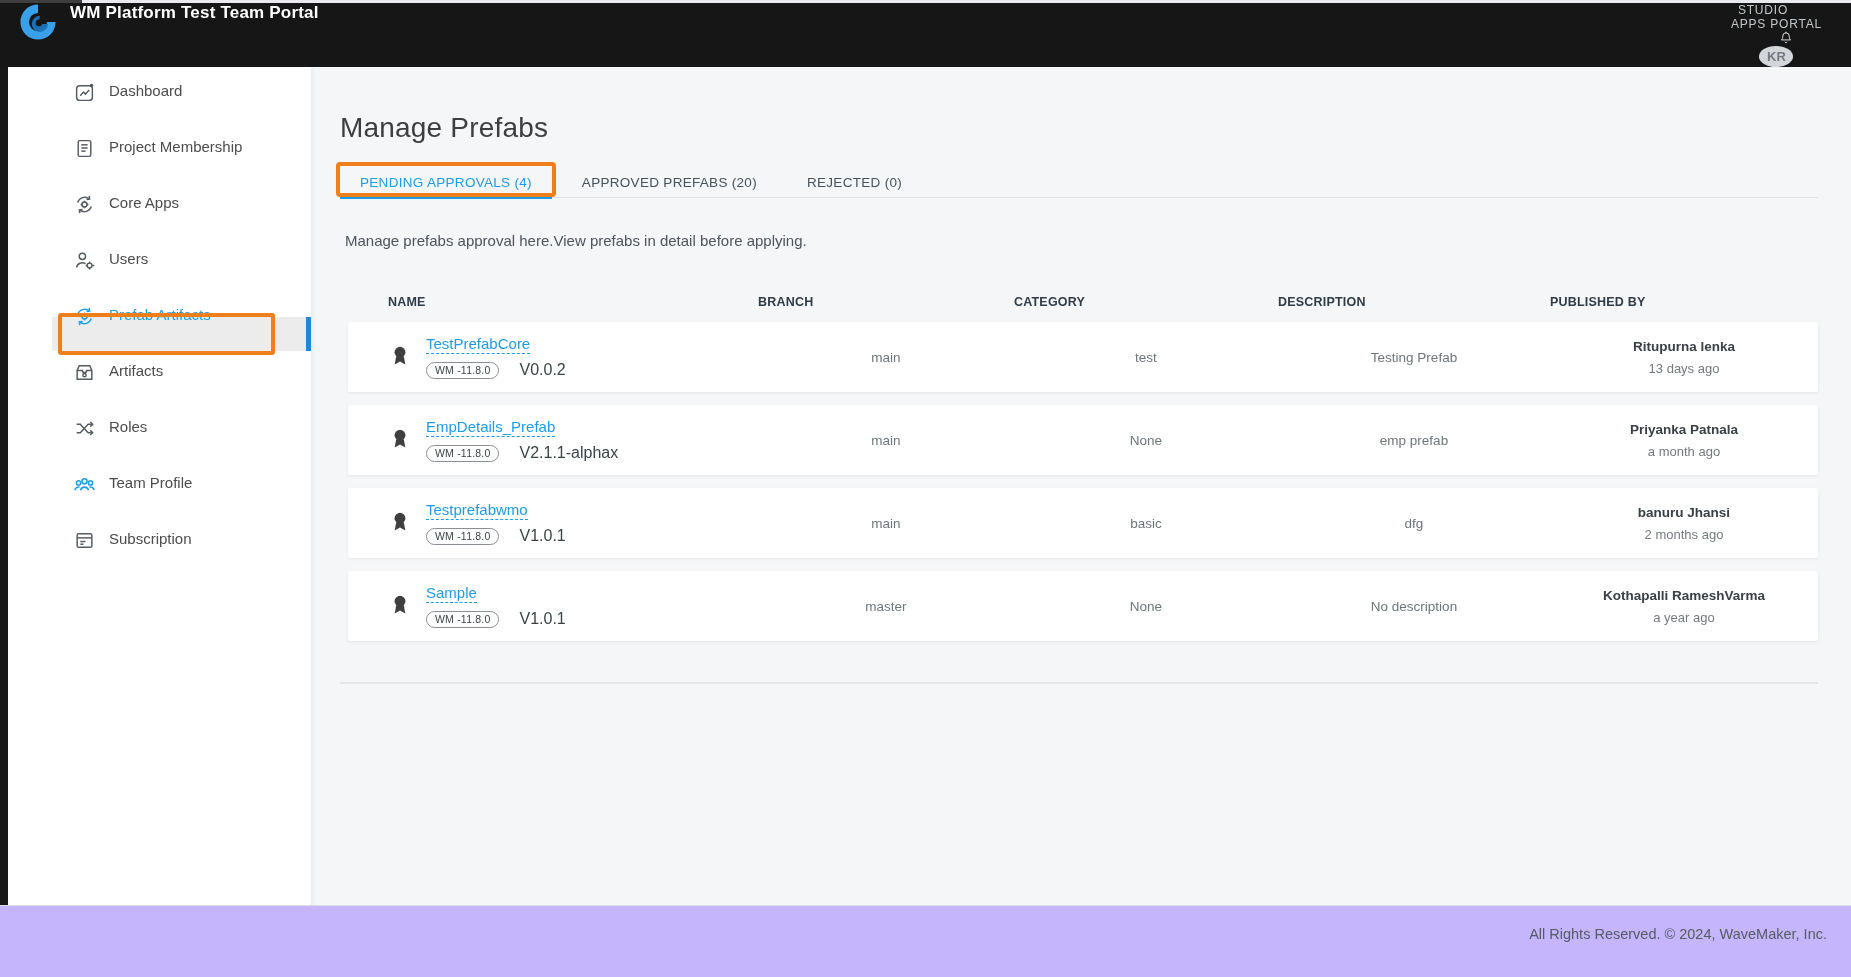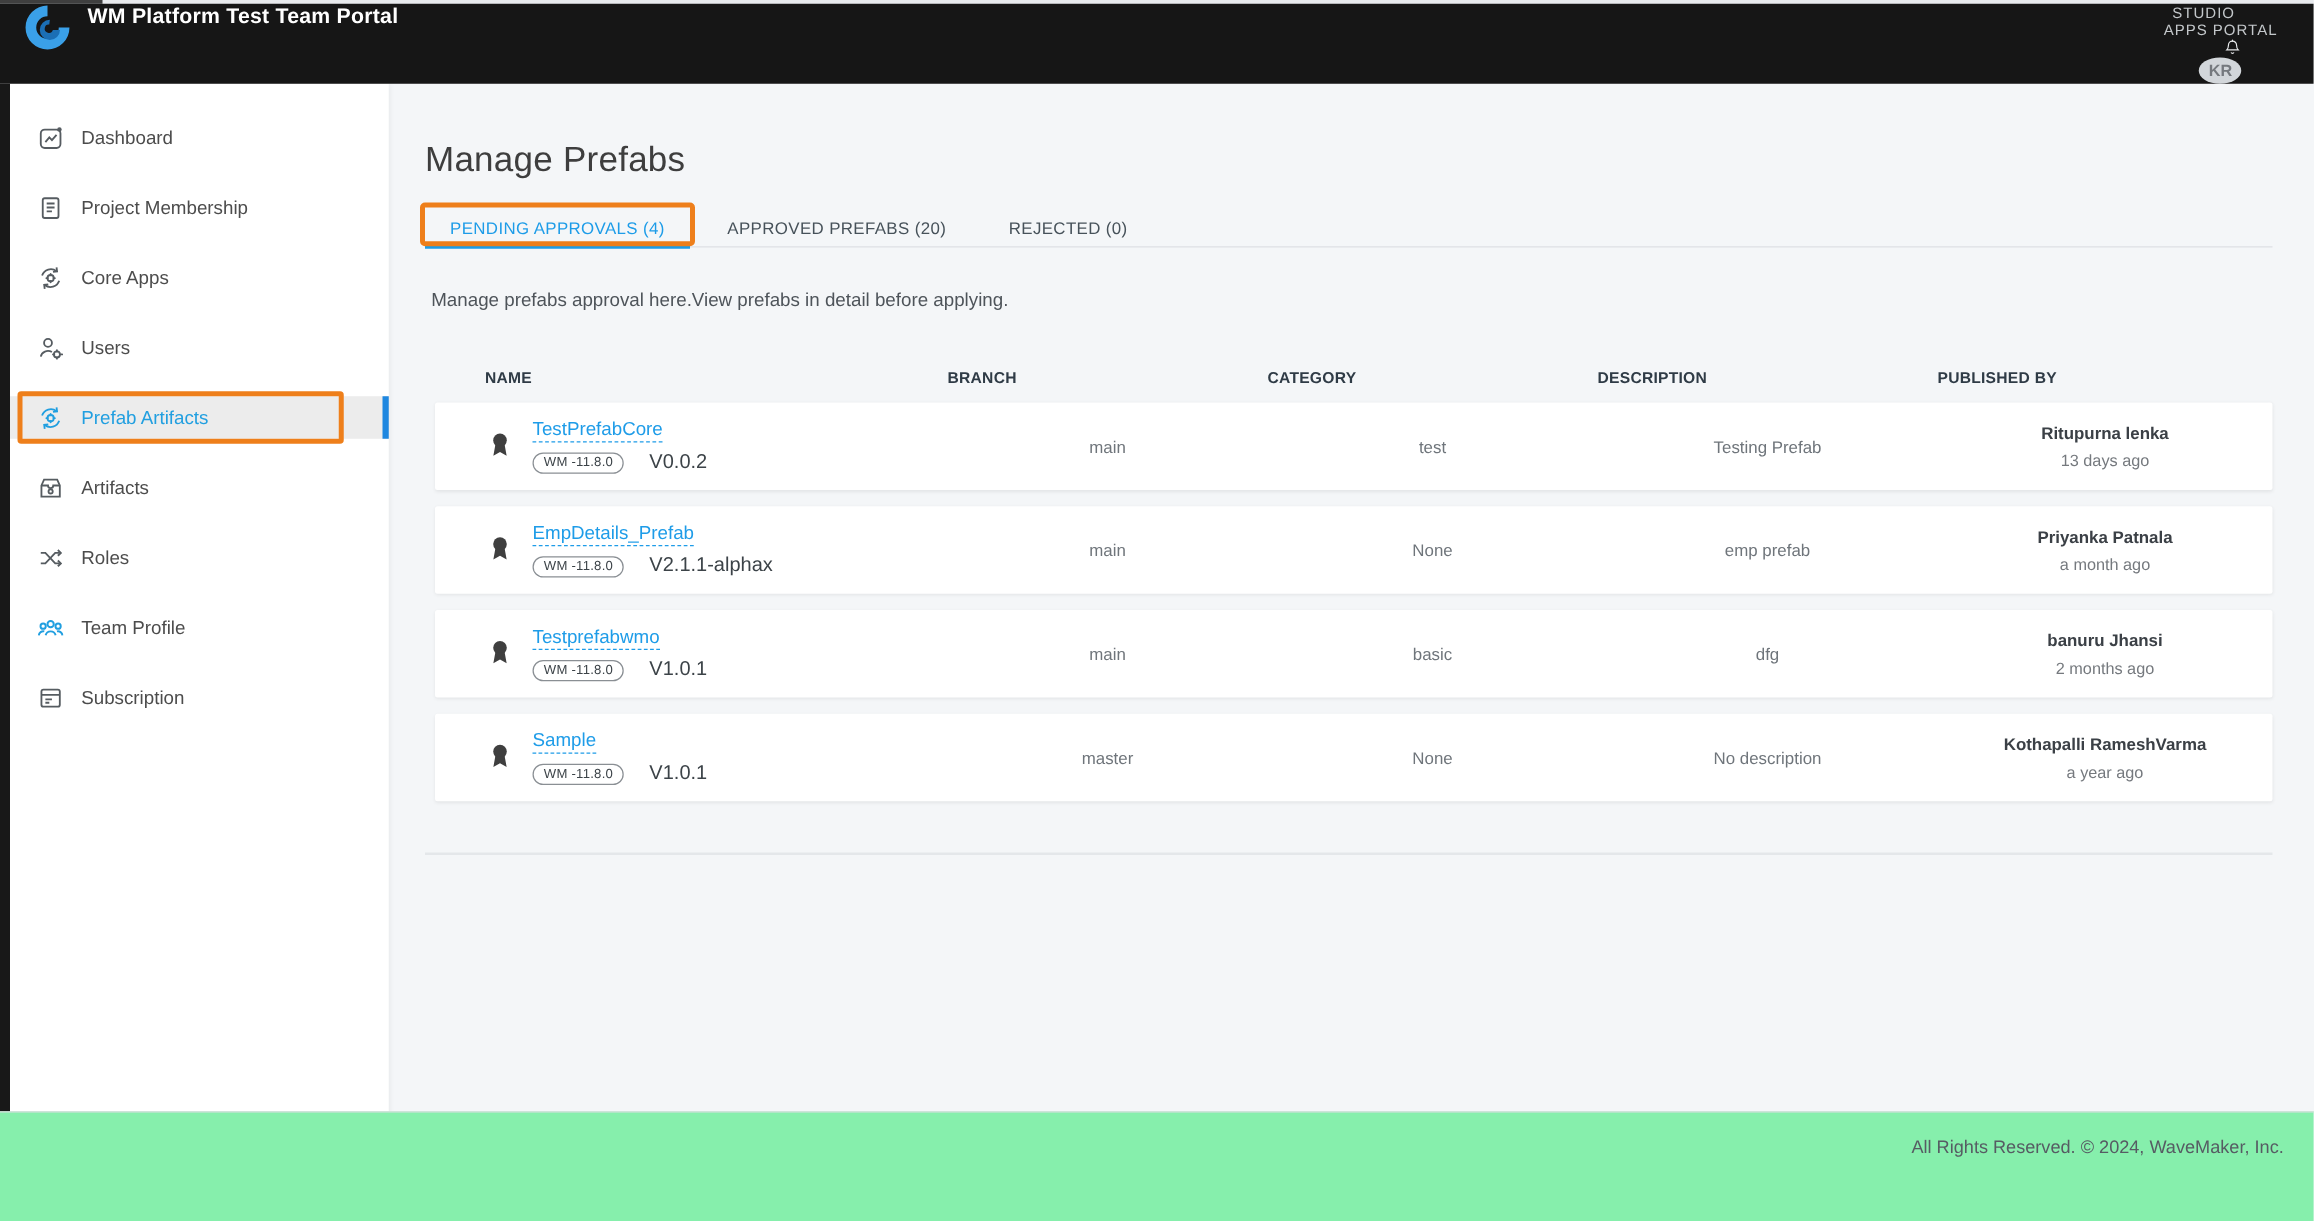--- a/index.html
+++ b/index.html
@@ -31,22 +31,22 @@
   }
 
   
   .sidebar {
     position:absolute; left:0; top:67px; bottom:68px; width:311px;
     background:#ffffff; box-shadow:2px 0 4px rgba(0,0,0,.05); z-index:5;
     padding-top:15px;
   }
   .sidebar::before { content:""; position:absolute; left:0; top:0; bottom:0; width:8px; background:#181818; }
   .side-item {
-    position:relative; z-index:0; height:56px; display:flex; align-items:center;
-    padding-left:30px; cursor:pointer; font-size:15px; color:#4c4c4c;
+    position:relative; z-index:0; height:56px; display:flex; 
+    padding-left:30px; cursor:pointer; font-size:15px; color:#4c4c4c;margin-left:44px;
   }
   .side-item .s-icon { width:21px; height:21px; margin-right:14px; color:#565c61; flex:0 0 auto; }
   .side-item.active { color:#219fe0; }
   .side-item.active .s-icon { color:#219fe0; }
   .side-item.active::before {
     content:""; position:absolute; left:8px; right:0; top:11px; bottom:11px;
     background:#ececec; z-index:-1;
   }
   .side-item.active::after {
     content:""; position:absolute; right:0; top:11px; bottom:11px; width:5px; background:#1e87e0;
@@ -107,22 +107,22 @@
   .version { margin-left:20px; font-size:16px; color:#3c4348; }
   .cell-text { font-size:13.5px; color:#6f757b; }
   .pub-lines { display:flex; flex-direction:column; }
   .pub-name { font-size:13.5px; font-weight:700; color:#3b4046; }
   .pub-time { margin-top:7px; font-size:13px; color:#75797e; }
 
   .bottom-divider { margin-top:41px; height:2px; background:#e4e7ea; width:100%; }
 
   
   .footer {
-    position:absolute; left:0; right:0; bottom:0; height:88px;
-    background:#86efac; border-top:1px solid #dcdee1;
+    position:absolute; left:0; right:0; bottom:0; height:72px;
+    background:#c4b5fd; border-top:1px solid #dcdee1;
     display:flex; align-items:flex-start; justify-content:flex-end;
     padding:20px 24px 12px 0; z-index:6;
   }
   .footer-text { font-size:14.5px; color:#565c63; }
 </style>
 </head>
 <body>
 
 <div class="top-strip"></div>
 

